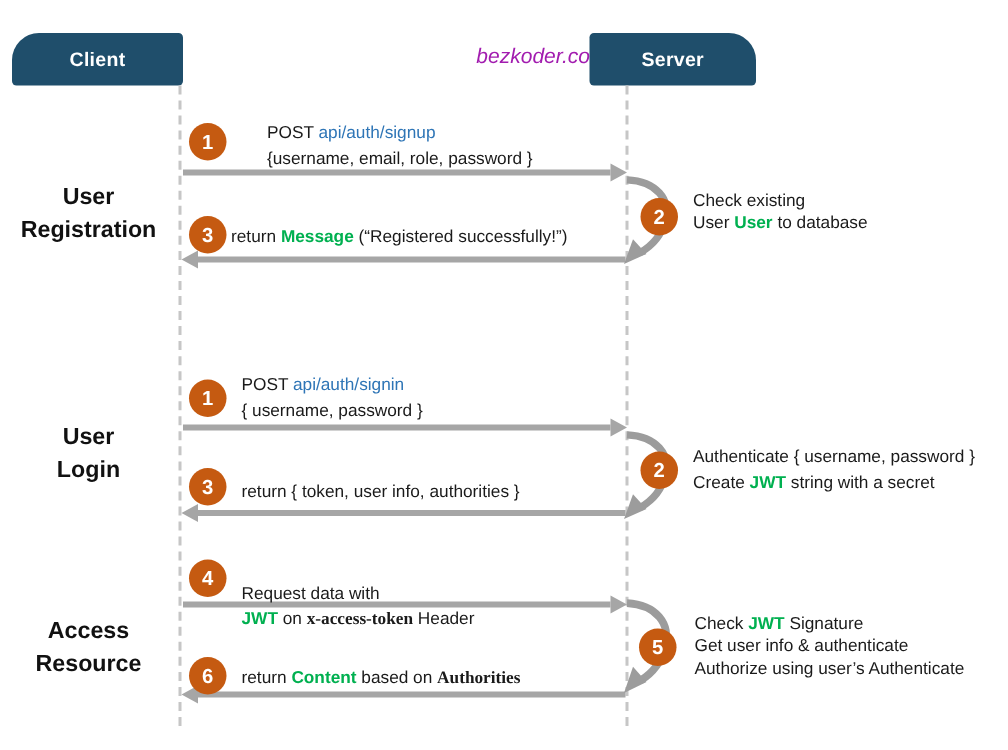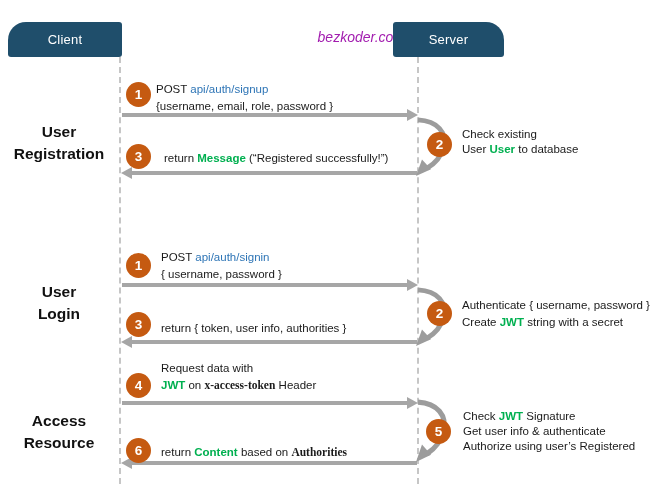--- a/index.html
+++ b/index.html
@@ -2,21 +2,21 @@
 <html><head>
 <meta charset="utf-8">
 <style>
   html,body{margin:0;padding:0;background:#fff;}
   #canvas{
     position:relative;width:672px;height:500px;background:#fff;overflow:hidden;
     font-family:"Liberation Sans",sans-serif;color:#1a1a1a;
   }
   .actor{
     position:absolute;top:22px;width:114px;height:35px;background:#1f4e6b;
-    color:#fff;font-size:13px;font-weight:400;display:flex;align-items:center;justify-content:center;
+    color:#fff;font-size:13px;font-weight:700;display:flex;align-items:center;justify-content:center;
     letter-spacing:.2px;
   }
   #actor-client{left:8px;border-radius:18px 3px 3px 3px;}
   #actor-server{left:393px;width:111px;border-radius:3px 18px 3px 3px;}
   .watermark{
     position:absolute;left:300px;top:29px;width:105px;text-align:right;
     font-size:14px;font-style:italic;color:#a21caf;
   }
   .lifeline{
     position:absolute;top:57px;height:427px;width:0;border-left:2px dashed #c6c6c6;
@@ -58,41 +58,41 @@
 
   <div class="lifeline" style="left:119px"></div>
   <div class="lifeline" style="left:417px"></div>
 
   <div class="section-label" style="top:121px">
     <div>User</div>
     <div>Registration</div>
   </div>
 
   <div class="step" style="left:126px;top:82px">1</div>
-  <div class="msg" style="left:156px;top:81px">
+  <div class="msg" style="left:178px;top:81px">
     <div><span>POST </span><span class="blue">api/auth/signup</span></div>
     <div><span>{username, email, role, password }</span></div>
   </div>
   <div class="arrow right" style="left:122px;top:108px;width:296px">
     <div class="line"></div>
     <div class="head"></div>
   </div>
 
   <svg class="loop" style="left:415px;top:117px" width="38" height="60" viewBox="0 0 38 62" preserveAspectRatio="none">
     <path d="M 3 3 C 22 4, 33 16, 28 32 C 26 41, 20 48, 12 53" stroke="#9c9c9c" stroke-width="5" fill="none"></path>
     <polygon points="1,61 16,54 7,44" fill="#9c9c9c"></polygon>
   </svg>
   <div class="step" style="left:427px;top:132px">2</div>
   <div class="srvmsg" style="left:462px;top:127px">
     <div><span>Check existing</span></div>
     <div><span>User </span><span class="green">User</span><span> to database</span></div>
   </div>
 
   <div class="step" style="left:126px;top:144px">3</div>
-  <div class="msg" style="left:164px;top:150px">
+  <div class="msg" style="left:154px;top:150px">
     <span>return </span><span class="green">Message</span><span> (“Registered successfully!”)</span>
   </div>
   <div class="arrow left" style="left:121px;top:166px;width:296px">
     <div class="head"></div>
     <div class="line"></div>
   </div>
 
   <div class="section-label" style="top:281px">
     <div>User</div>
     <div>Login</div>
@@ -126,38 +126,38 @@
     <div class="head"></div>
     <div class="line"></div>
   </div>
 
   <div class="section-label" style="top:410px">
     <div>Access</div>
     <div>Resource</div>
   </div>
 
   <div class="step" style="left:126px;top:373px">4</div>
-  <div class="msg" style="left:161px;top:360px">
+  <div class="msg" style="left:161px;top:388px">
     <div><span>Request data with</span></div>
     <div><span class="green">JWT</span><span> on </span><span class="b">x-access-token</span><span> Header</span></div>
   </div>
   <div class="arrow right" style="left:122px;top:396px;width:296px">
     <div class="line"></div>
     <div class="head"></div>
   </div>
 
   <svg class="loop" style="left:415px;top:399px" width="38" height="64" viewBox="0 0 38 62" preserveAspectRatio="none">
     <path d="M 3 3 C 22 4, 33 16, 28 32 C 26 41, 20 48, 12 53" stroke="#9c9c9c" stroke-width="5" fill="none"></path>
     <polygon points="1,61 16,54 7,44" fill="#9c9c9c"></polygon>
   </svg>
   <div class="step" style="left:426px;top:419px">5</div>
   <div class="srvmsg" style="left:463px;top:409px">
     <div><span>Check </span><span class="green">JWT</span><span> Signature</span></div>
     <div><span>Get user info &amp; authenticate</span></div>
-    <div><span>Authorize using user’s Registered</span></div>
+    <div><span>Authorize using user’s Authenticate</span></div>
   </div>
 
   <div class="step" style="left:126px;top:438px">6</div>
   <div class="msg" style="left:161px;top:444px">
     <span>return </span><span class="green">Content</span><span> based on </span><span class="b">Authorities</span>
   </div>
   <div class="arrow left" style="left:121px;top:456px;width:296px">
     <div class="head"></div>
     <div class="line"></div>
   </div>

